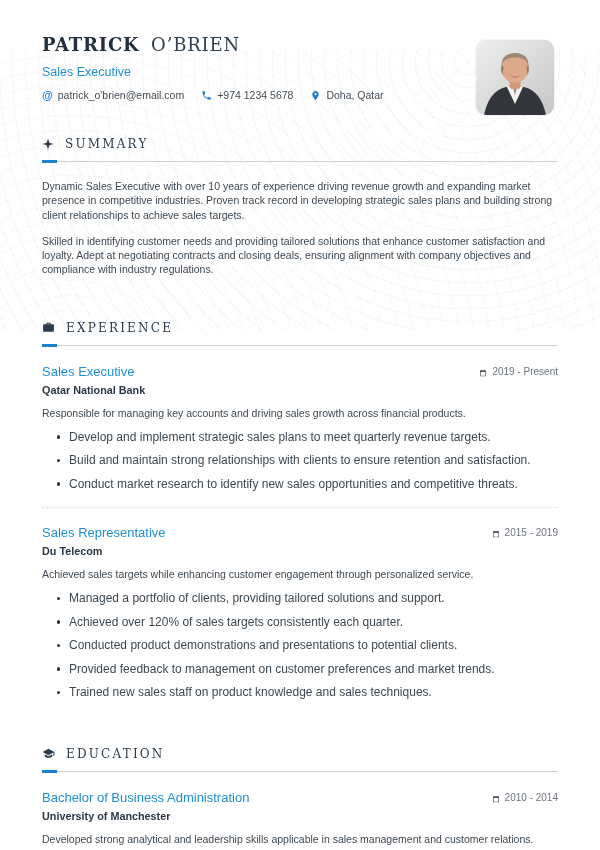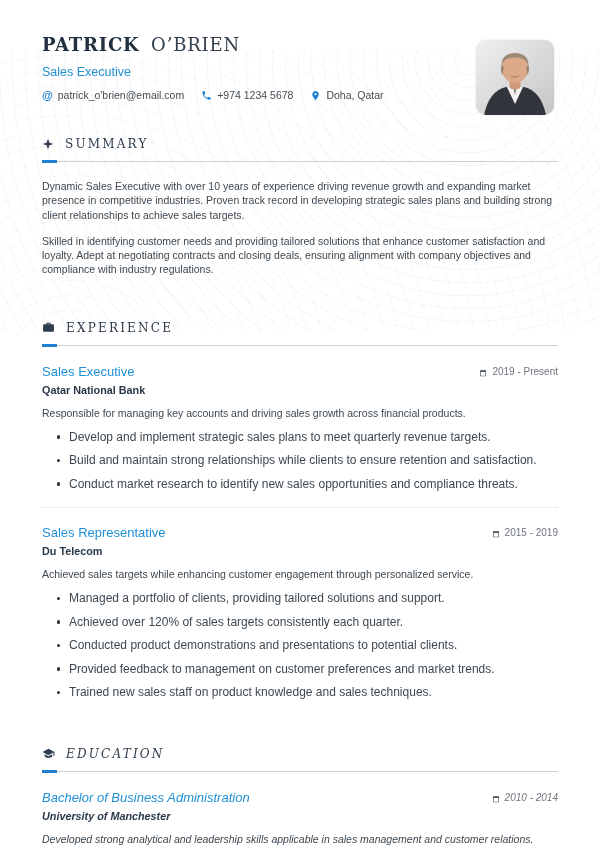--- a/index.html
+++ b/index.html
@@ -35,21 +35,21 @@
     position:absolute; top:40px; right:46px;
     width:78px; height:75px; border-radius:10px; overflow:hidden;
     background:linear-gradient(135deg,#ececec,#c9c9c9);
     box-shadow:0 0 0 1px rgba(0,0,0,.04);
   }
   .photo svg { display:block; }
 
   
   .section { margin-top:36px; }
   .section.experience { margin-top:44px; }
-  .section.education  { margin-top:48px;font-style:italic; }
+  .section.education  { margin-top:48px; }
   .section-head { display:flex; align-items:center; gap:11px;margin-top:33px; }
   .section-title {
     font-family:"DejaVu Serif", serif; font-size:12px; letter-spacing:2.2px;
     color:#2e3d4d; font-weight:400;
   }
   .s-icon { color:#2e3d4d; display:inline-flex; }
   .rule { position:relative; height:3px; margin-top:9px; }
   .rule .line   { position:absolute; top:1px; left:0; right:0; height:1.4px; background:#cdd1d5; }
   .rule .accent { position:absolute; top:0; left:0; width:15px; height:3px; background:#1f7fd1; }
 
@@ -173,22 +173,22 @@
             <svg width="8" height="8" viewBox="0 0 24 24" fill="#4d5560">
                 <path d="M7 2h2v2h6V2h2v2h3a1 1 0 0 1 1 1v16a1 1 0 0 1-1 1H4a1 1 0 0 1-1-1V5a1 1 0 0 1 1-1h3V2zm-2 7v11h14V9H5z"></path>
               </svg>
           </span>
           <span>2019 - Present</span>
         </div>
       </div>
       <p class="entry-desc">Responsible for managing key accounts and driving sales growth across financial products.</p>
       <ul>
         <li>Develop and implement strategic sales plans to meet quarterly revenue targets.</li>
-        <li>Build and maintain strong relationships while clients to ensure retention and satisfaction.</li>
-        <li>Conduct market research to identify new sales opportunities and compliance threats.</li>
+        <li>Build and maintain strong relationships with clients to ensure retention and satisfaction.</li>
+        <li>Conduct market research to identify new sales opportunities and competitive threats.</li>
       </ul>
     </div>
 
     <hr class="entry-sep">
 
     <div class="entry">
       <div class="entry-head">
         <div>
           <div class="entry-title">Sales Representative</div>
           <div class="entry-sub">Du Telecom</div>

